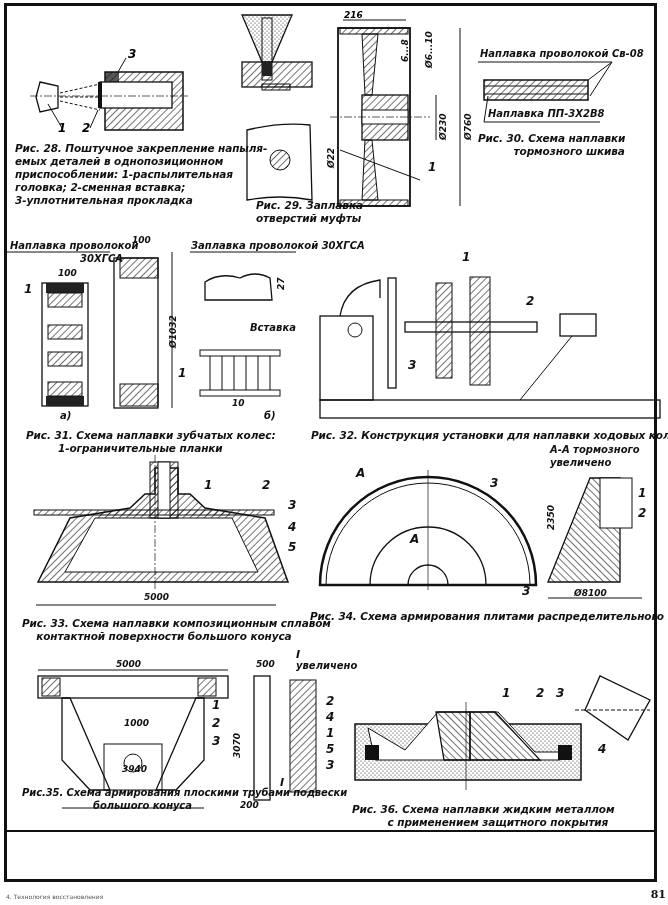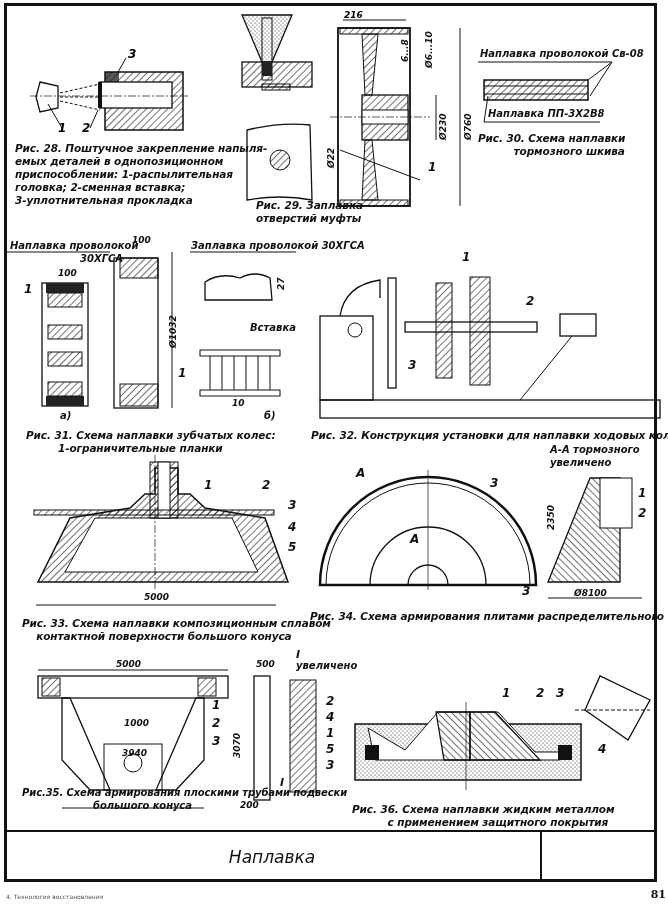--- a/index.html
+++ b/index.html
@@ -223,21 +223,21 @@
 <div class="lbl" style="left:550px;top:457px;">увеличено</div>
 <div class="dim vert" style="left:546px;top:530px;">2350</div>
 <div class="dim" style="left:574px;top:588px;">Ø8100</div>
 <div class="num" style="left:638px;top:486px;">1</div>
 <div class="num" style="left:638px;top:506px;">2</div>
 <div class="num" style="left:490px;top:476px;">3</div>
 <div class="num" style="left:522px;top:584px;">3</div>
 
 <div class="dim" style="left:116px;top:659px;">5000</div>
 <div class="dim" style="left:124px;top:718px;">1000</div>
-<div class="dim" style="left:122px;top:748px;">3940</div>
+<div class="dim" style="left:122px;top:764px;">3940</div>
 <div class="dim vert" style="left:232px;top:758px;">3070</div>
 <div class="dim" style="left:256px;top:659px;">500</div>
 <div class="dim" style="left:230px;top:800px;margin-left:10px;">200</div>
 <div class="lbl" style="left:296px;top:648px;font-size:11px;">I</div>
 <div class="lbl" style="left:296px;top:660px;">увеличено</div>
 <div class="lbl" style="left:280px;top:776px;font-size:11px;">I</div>
 <div class="num" style="left:212px;top:698px;">1</div>
 <div class="num" style="left:212px;top:716px;">2</div>
 <div class="num" style="left:212px;top:734px;">3</div>
 <div class="num" style="left:326px;top:694px;">2</div>
@@ -245,17 +245,16 @@
 <div class="num" style="left:326px;top:726px;">1</div>
 <div class="num" style="left:326px;top:742px;">5</div>
 <div class="num" style="left:326px;top:758px;">3</div>
 
 <div class="num" style="left:502px;top:686px;">1</div>
 <div class="num" style="left:536px;top:686px;">2</div>
 <div class="num" style="left:556px;top:686px;">3</div>
 <div class="num" style="left:598px;top:742px;">4</div>
 
 <div class="title-row">
-  <div class="title-main">Наплавка</div>
 </div>
 
 <div class="footer-left">4. Технология восстановления</div>
 <div class="page-num">81</div>
 
 </body></html>

